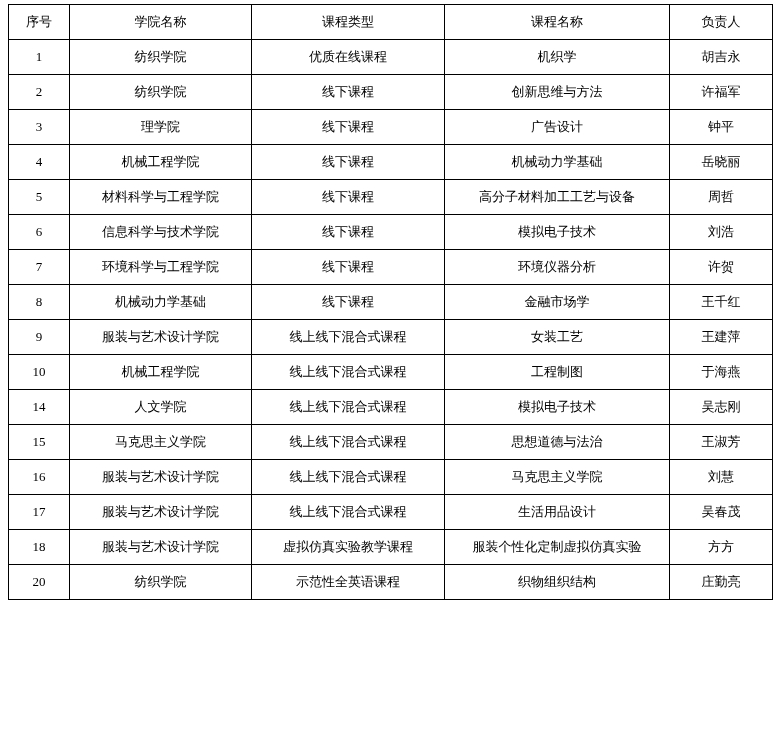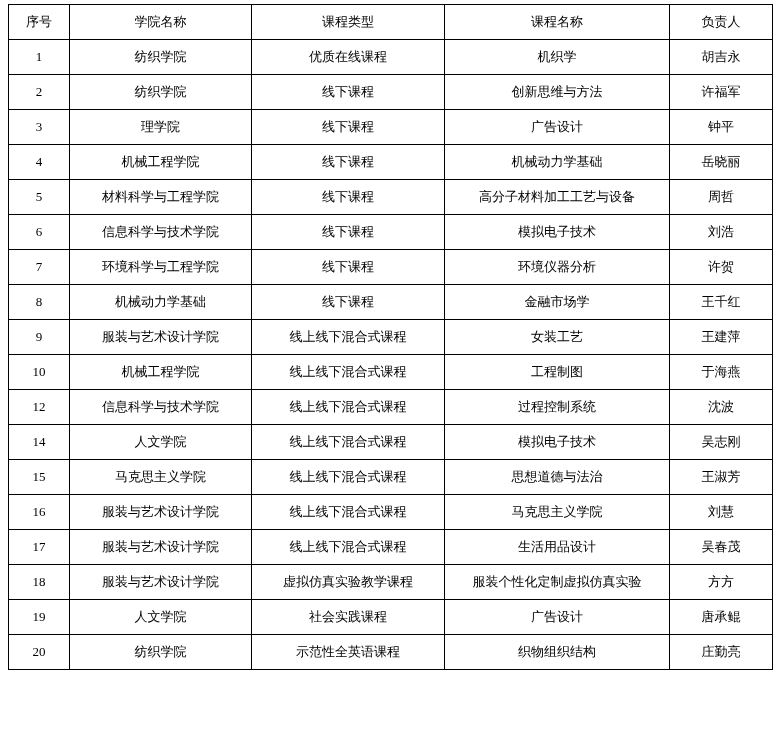--- a/index.html
+++ b/index.html
@@ -128,27 +128,20 @@
           <td>王建萍</td>
         </tr>
         <tr>
           <td>10</td>
           <td>机械工程学院</td>
           <td>线上线下混合式课程</td>
           <td>工程制图</td>
           <td>于海燕</td>
         </tr>
         <tr>
-          <td>12</td>
-          <td>信息科学与技术学院</td>
-          <td>线上线下混合式课程</td>
-          <td>过程控制系统</td>
-          <td>沈波</td>
-        </tr>
-        <tr>
           <td>14</td>
           <td>人文学院</td>
           <td>线上线下混合式课程</td>
           <td>模拟电子技术</td>
           <td>吴志刚</td>
         </tr>
         <tr>
           <td>15</td>
           <td>马克思主义学院</td>
           <td>线上线下混合式课程</td>
@@ -170,27 +163,20 @@
           <td>吴春茂</td>
         </tr>
         <tr>
           <td>18</td>
           <td>服装与艺术设计学院</td>
           <td>虚拟仿真实验教学课程</td>
           <td>服装个性化定制虚拟仿真实验</td>
           <td>方方</td>
         </tr>
         <tr>
-          <td>19</td>
-          <td>人文学院</td>
-          <td>社会实践课程</td>
-          <td>广告设计</td>
-          <td>唐承鲲</td>
-        </tr>
-        <tr>
           <td>20</td>
           <td>纺织学院</td>
           <td>示范性全英语课程</td>
           <td>织物组织结构</td>
           <td>庄勤亮</td>
         </tr>
       </tbody>
   </table>
 </div>
 

